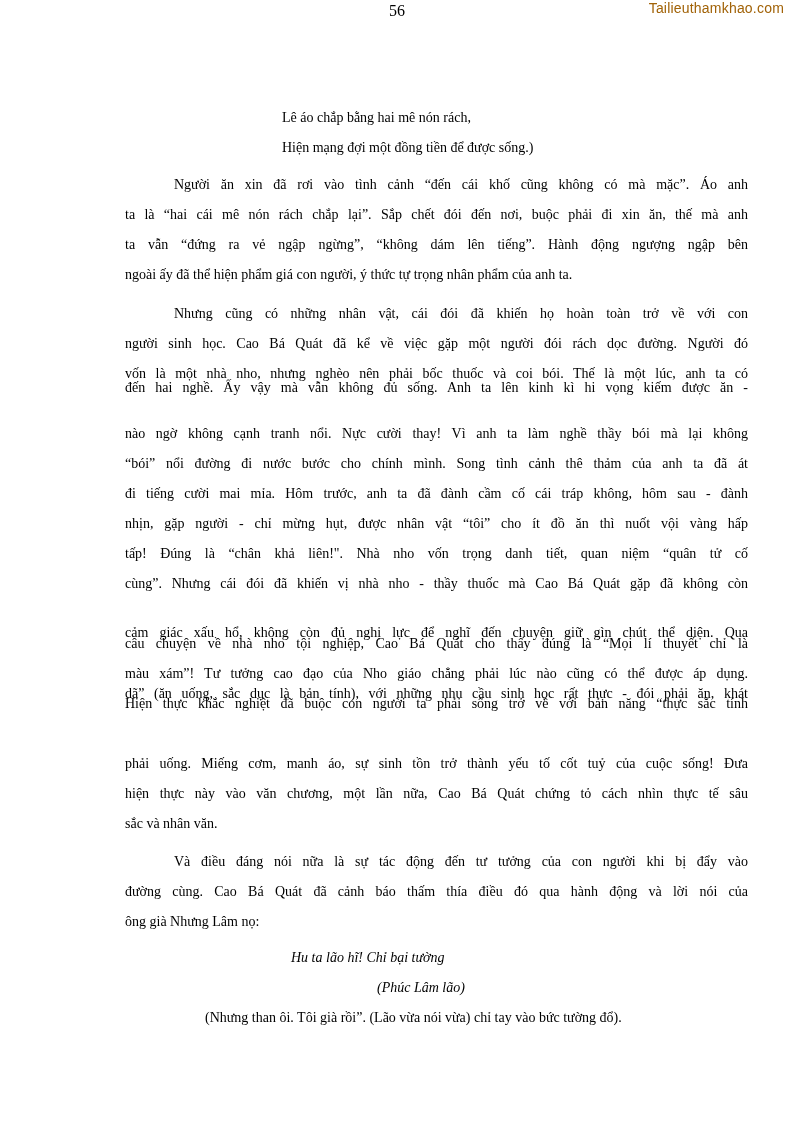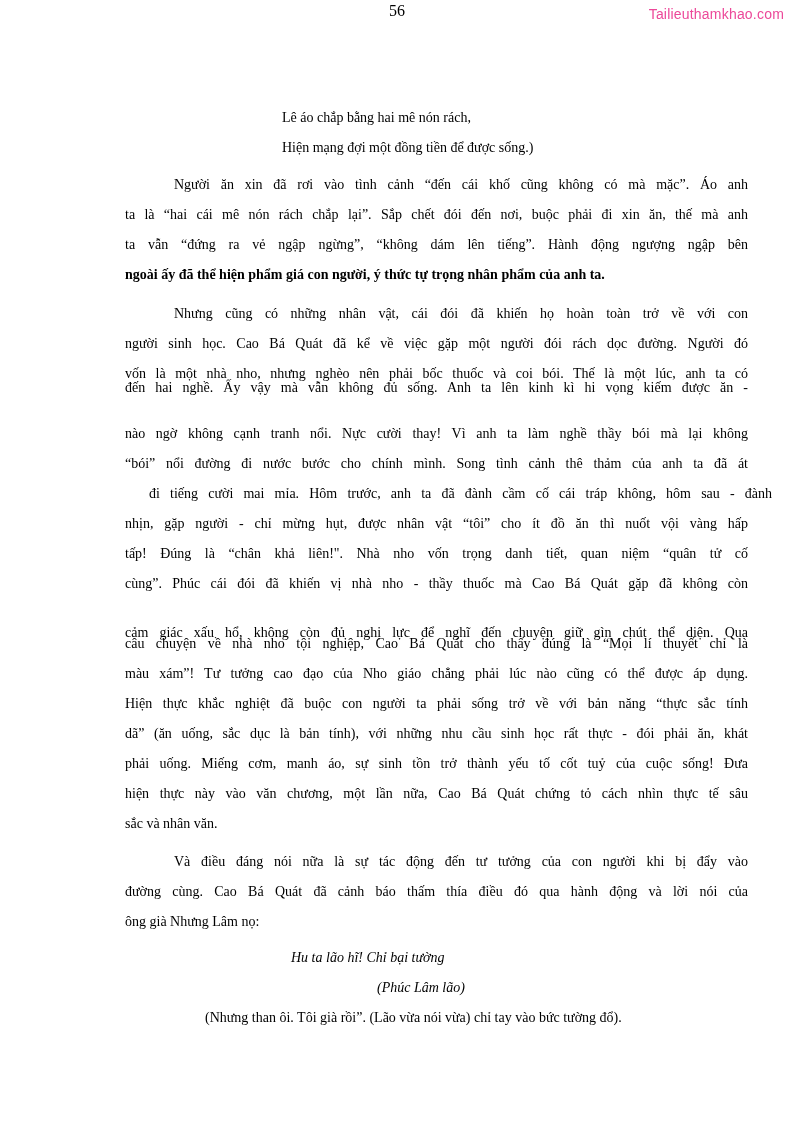--- a/index.html
+++ b/index.html
@@ -1,59 +1,59 @@
 <!DOCTYPE html>
 <html><head>
   <meta charset="utf-8">
   <style>
     html, body { margin: 0; padding: 0; background: #ffffff; }
     body { width: 794px; height: 1123px; position: relative; overflow: hidden;
            font-family: "Liberation Serif", "DejaVu Serif", serif; color: #000; }
     .page-number { position: absolute; top: 2px; left: 0; width: 794px; text-align: center;
                    font-size: 16px; }
-    .watermark { position: absolute; top: 6px; right: 10px; font-family: "Liberation Sans", "DejaVu Sans", sans-serif;
-                 font-size: 14px; color: #ec4899; letter-spacing: 0.2px; }
+    .watermark { position: absolute; top: 0; right: 10px; font-family: "Liberation Sans", "DejaVu Sans", sans-serif;
+                 font-size: 14px; color: #a16207; letter-spacing: 0.2px; }
     .line { position: absolute; left: 125px; width: 623px; font-size: 14px; line-height: 20px;
             white-space: nowrap; }
     .justify { text-align: justify; text-align-last: justify; }
     .poem { left: 282px; width: auto; }
     .italic { font-style: italic; }
   </style>
 </head>
 <body>
 
 <div class="page-number">56</div>
 <div class="watermark">Tailieuthamkhao.com</div>
 
 <div class="line poem" style="top:108px;">Lê áo chắp bằng hai mê nón rách,</div>
 <div class="line poem" style="top:138px;">Hiện mạng đợi một đồng tiền để được sống.)</div>
 
 <div>
   <div class="line justify" style="top:175px; left:174px; width:574px;">Người ăn xin đã rơi vào tình cảnh “đến cái khố cũng không có mà mặc”. Áo anh</div>
   <div class="line justify" style="top:205px;">ta là “hai cái mê nón rách chắp lại”. Sắp chết đói đến nơi, buộc phải đi xin ăn, thế mà anh</div>
   <div class="line justify" style="top:235px;">ta vẫn “đứng ra vẻ ngập ngừng”, “không dám lên tiếng”. Hành động ngượng ngập bên</div>
-  <div class="line" style="top:265px;font-weight:bold;">ngoài ấy đã thể hiện phẩm giá con người, ý thức tự trọng nhân phẩm của anh ta.</div>
+  <div class="line" style="top:265px;">ngoài ấy đã thể hiện phẩm giá con người, ý thức tự trọng nhân phẩm của anh ta.</div>
 </div>
 
 <div>
   <div class="line justify" style="top:304px; left:174px; width:574px;">Nhưng cũng có những nhân vật, cái đói đã khiến họ hoàn toàn trở về với con</div>
   <div class="line justify" style="top:334px;">người sinh học. Cao Bá Quát đã kể về việc gặp một người đói rách dọc đường. Người đó</div>
   <div class="line justify" style="top:364px;">vốn là một nhà nho, nhưng nghèo nên phải bốc thuốc và coi bói. Thế là một lúc, anh ta có</div>
   <div class="line justify" style="top:378px;">đến hai nghề. Ấy vậy mà vẫn không đủ sống. Anh ta lên kinh kì hi vọng kiếm được ăn -</div>
   <div class="line justify" style="top:424px;">nào ngờ không cạnh tranh nổi. Nực cười thay! Vì anh ta làm nghề thầy bói mà lại không</div>
   <div class="line justify" style="top:454px;">“bói” nổi đường đi nước bước cho chính mình. Song tình cảnh thê thảm của anh ta đã át</div>
-  <div class="line justify" style="top:484px;margin-left:24px;">đi tiếng cười mai mỉa. Hôm trước, anh ta đã đành cầm cố cái tráp không, hôm sau - đành</div>
+  <div class="line justify" style="top:484px;">đi tiếng cười mai mỉa. Hôm trước, anh ta đã đành cầm cố cái tráp không, hôm sau - đành</div>
   <div class="line justify" style="top:514px;">nhịn, gặp người - chỉ mừng hụt, được nhân vật “tôi” cho ít đồ ăn thì nuốt vội vàng hấp</div>
   <div class="line justify" style="top:544px;">tấp! Đúng là “chân khả liên!". Nhà nho vốn trọng danh tiết, quan niệm “quân tử cố</div>
-  <div class="line justify" style="top:574px;">cùng”. Phúc cái đói đã khiến vị nhà nho - thầy thuốc mà Cao Bá Quát gặp đã không còn</div>
+  <div class="line justify" style="top:574px;">cùng”. Nhưng cái đói đã khiến vị nhà nho - thầy thuốc mà Cao Bá Quát gặp đã không còn</div>
   <div class="line justify" style="top:604px;margin-top:19px;">cảm giác xấu hổ, không còn đủ nghị lực để nghĩ đến chuyện giữ gìn chút thể diện. Qua</div>
   <div class="line justify" style="top:634px;">câu chuyện về nhà nho tội nghiệp, Cao Bá Quát cho thấy đúng là “Mọi lí thuyết chỉ là</div>
   <div class="line justify" style="top:664px;">màu xám”! Tư tưởng cao đạo của Nho giáo chẳng phải lúc nào cũng có thể được áp dụng.</div>
   <div class="line justify" style="top:694px;">Hiện thực khắc nghiệt đã buộc con người ta phải sống trở về với bản năng “thực sắc tính</div>
-  <div class="line justify" style="top:724px;">dã” (ăn uống, sắc dục là bản tính), với những nhu cầu sinh học rất thực - đói phải ăn, khát</div>
+  <div class="line justify" style="top:684px;">dã” (ăn uống, sắc dục là bản tính), với những nhu cầu sinh học rất thực - đói phải ăn, khát</div>
   <div class="line justify" style="top:754px;">phải uống. Miếng cơm, manh áo, sự sinh tồn trở thành yếu tố cốt tuỷ của cuộc sống! Đưa</div>
   <div class="line justify" style="top:784px;">hiện thực này vào văn chương, một lần nữa, Cao Bá Quát chứng tỏ cách nhìn thực tế sâu</div>
   <div class="line" style="top:814px;">sắc và nhân văn.</div>
 </div>
 
 <div>
   <div class="line justify" style="top:852px; left:174px; width:574px;">Và điều đáng nói nữa là sự tác động đến tư tưởng của con người khi bị đẩy vào</div>
   <div class="line justify" style="top:882px;">đường cùng. Cao Bá Quát đã cảnh báo thấm thía điều đó qua hành động và lời nói của</div>
   <div class="line" style="top:912px;">ông già Nhưng Lâm nọ:</div>
 </div>

